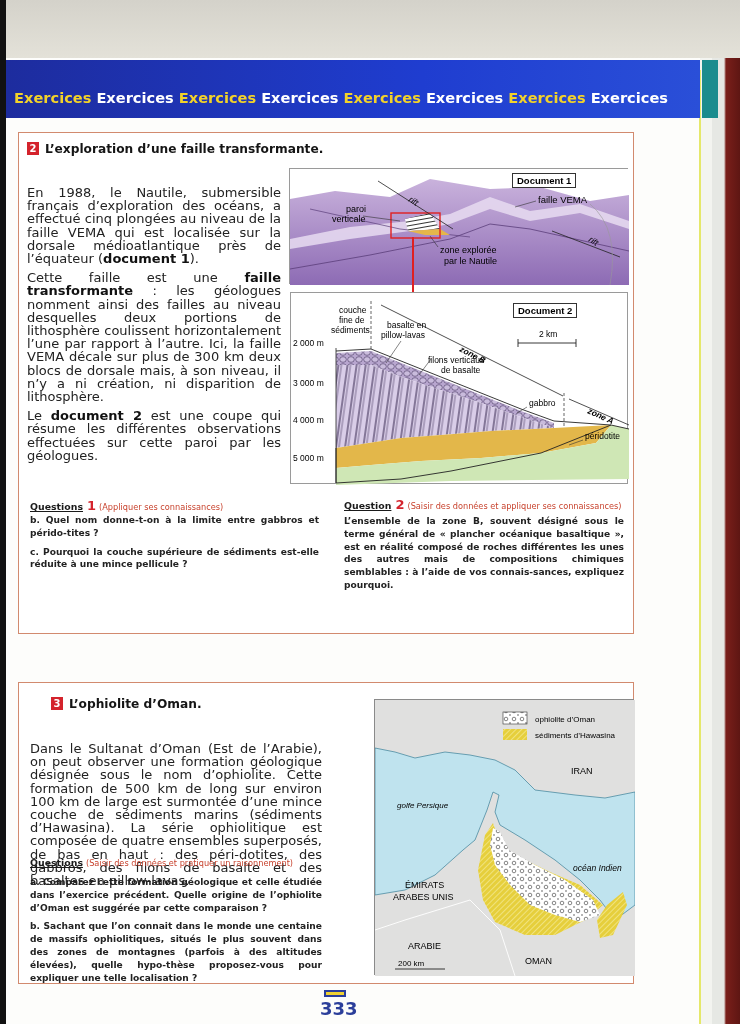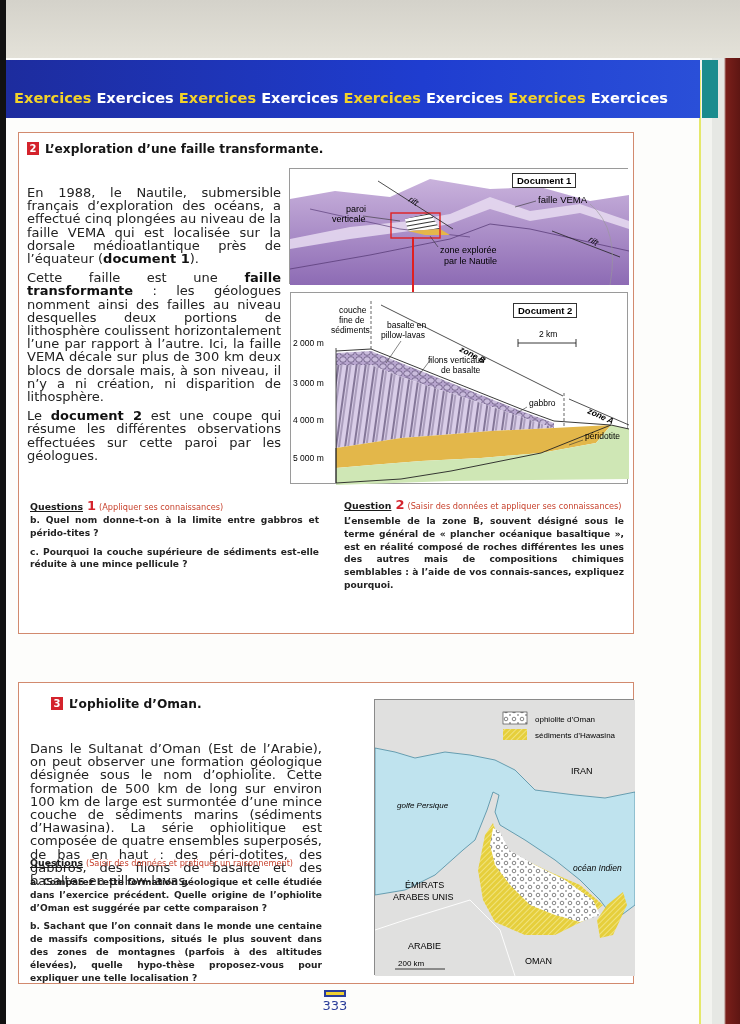--- a/index.html
+++ b/index.html
@@ -35,21 +35,21 @@
 
   .fig { position: absolute; }
   .fig1 { left: 289px; top: 168px; width: 339px; height: 116px; border: 1px solid #9a9a9a; background: #fff; }
   .fig2 { left: 290px; top: 292px; width: 338px; height: 192px; border: 1px solid #9a9a9a; background: #fff; }
   .map { left: 374px; top: 690px; width: 260px; height: 276px; border: 1px solid #8a8a8a; background: #e0e0df; margin-top: 9px; }
   svg text { font-family: "Liberation Sans", sans-serif; }
   .doclabel { position: absolute; font-family: "Liberation Sans", sans-serif; font-weight: bold; font-size: 9.5px; border: 1px solid #333; background: #fff; padding: 1px 4px; white-space: nowrap; }
 
   .pagenum { position: absolute; left: 320px; top: 990px; width: 30px; text-align: center; }
   .pagenum .bar { width: 22px; height: 7px; margin: 0 auto 1px; background: #f0d232; border: 2px solid #2b3e9a; }
-  .pagenum .num { font-weight: normal; color: #2b3e9a; font-size: 13px; font-family: "DejaVu Sans", sans-serif; }
+  .pagenum .num { font-weight: bold; color: #2b3e9a; font-size: 18px; font-family: "DejaVu Sans", sans-serif; }
 </style>
 </head>
 <body>
 
 <div class="topband"></div>
 <div class="page"></div>
 <div class="spine"></div>
 <div class="spine-yellow"></div>
 <div class="spine-teal"></div>
 
@@ -175,21 +175,21 @@
   <span class="exnum">3</span><span>L’ophiolite d’Oman.</span>
 </div>
 <div class="para" style="left:30px;top:718px;width:292px;">Dans le Sultanat d’Oman (Est de l’Arabie), on peut observer une formation géologique désignée sous le nom d’ophiolite. Cette formation de 500 km de long sur environ 100 km de large est surmontée d’une mince couche de sédiments marins (sédiments d’Hawasina). La série ophiolitique est composée de quatre ensembles superposés, de bas en haut : des péri-dotites, des gabbros, des filons de basalte et des basaltes en pillow-lavas.</div>
 
 <div class="qhead" style="left:30px;top:857px;text-align:center;">
   <span class="ql">Questions</span>
   <span class="qs">(Saisir des données et pratiquer un raisonnement)</span>
 </div>
 <div class="qtext" id="q3-items" style="left:30px;top:876px;width:292px;">
     <p><span>a. </span><span>Comparez cette formation géologique et celle étudiée dans l’exercice précédent. Quelle origine de l’ophiolite d’Oman est suggérée par cette comparaison ?</span></p>
-    <p><span>b. </span><span>Sachant que l’on connait dans le monde une centaine de massifs compositions, situés le plus souvent dans des zones de montagnes (parfois à des altitudes élevées), quelle hypo-thèse proposez-vous pour expliquer une telle localisation ?</span></p>
+    <p><span>b. </span><span>Sachant que l’on connait dans le monde une centaine de massifs ophiolitiques, situés le plus souvent dans des zones de montagnes (parfois à des altitudes élevées), quelle hypo-thèse proposez-vous pour expliquer une telle localisation ?</span></p>
   </div>
 
 <div class="fig map">
   <svg width="260" height="276" viewBox="0 0 260 276">
     <defs>
       <pattern id="circ" width="8" height="8" patternUnits="userSpaceOnUse">
         <rect width="8" height="8" fill="#fff"></rect>
           <circle cx="3" cy="3" r="1.8" fill="none" stroke="#333" stroke-width="0.6"></circle>
           <circle cx="7" cy="7" r="0.7" fill="#333"></circle>
       </pattern>

